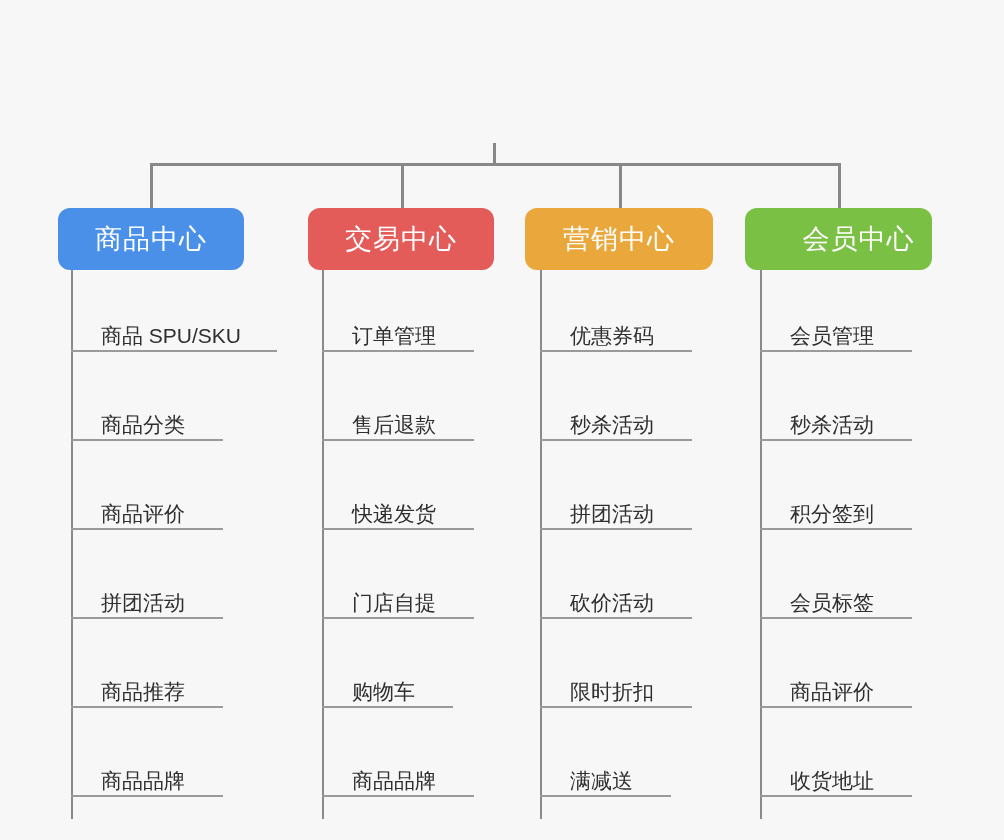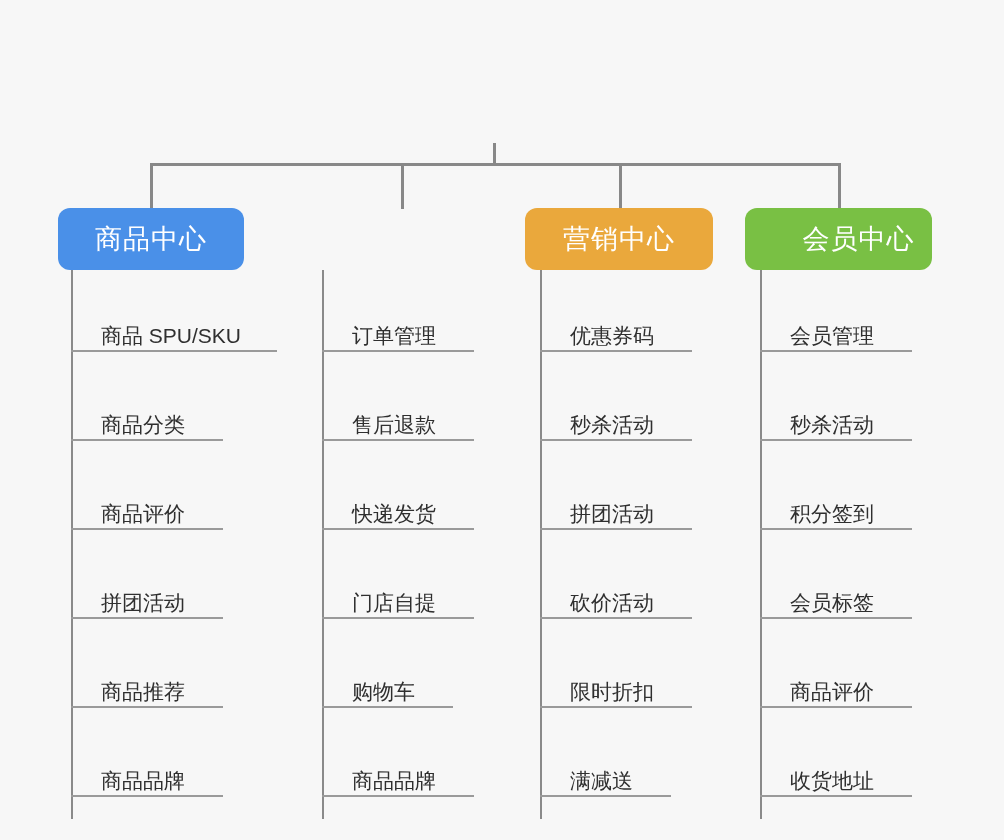--- a/index.html
+++ b/index.html
@@ -146,20 +146,23 @@
   </div>
   <div class="leaf" style="left:71px; top:708px; width:152px;">
     <span class="leaf-text">商品推荐</span>
     <span class="leaf-rule" style="width:152px;"></span>
   </div>
   <div class="leaf" style="left:71px; top:797px; width:152px;">
     <span class="leaf-text">商品品牌</span>
     <span class="leaf-rule" style="width:152px;"></span>
   </div>
 
+  <div class="cat-box" style="left:308px; top:208px; width:186px; background:#e35c59;">
+    <span class="cat-label">交易中心</span>
+  </div>
   <div class="trunk" style="left:322px; top:270px; height:549px;"></div>
 
   <div class="leaf" style="left:322px; top:352px; width:152px;">
     <span class="leaf-text">订单管理</span>
     <span class="leaf-rule" style="width:152px;"></span>
   </div>
   <div class="leaf" style="left:322px; top:441px; width:152px;">
     <span class="leaf-text">售后退款</span>
     <span class="leaf-rule" style="width:152px;"></span>
   </div>

